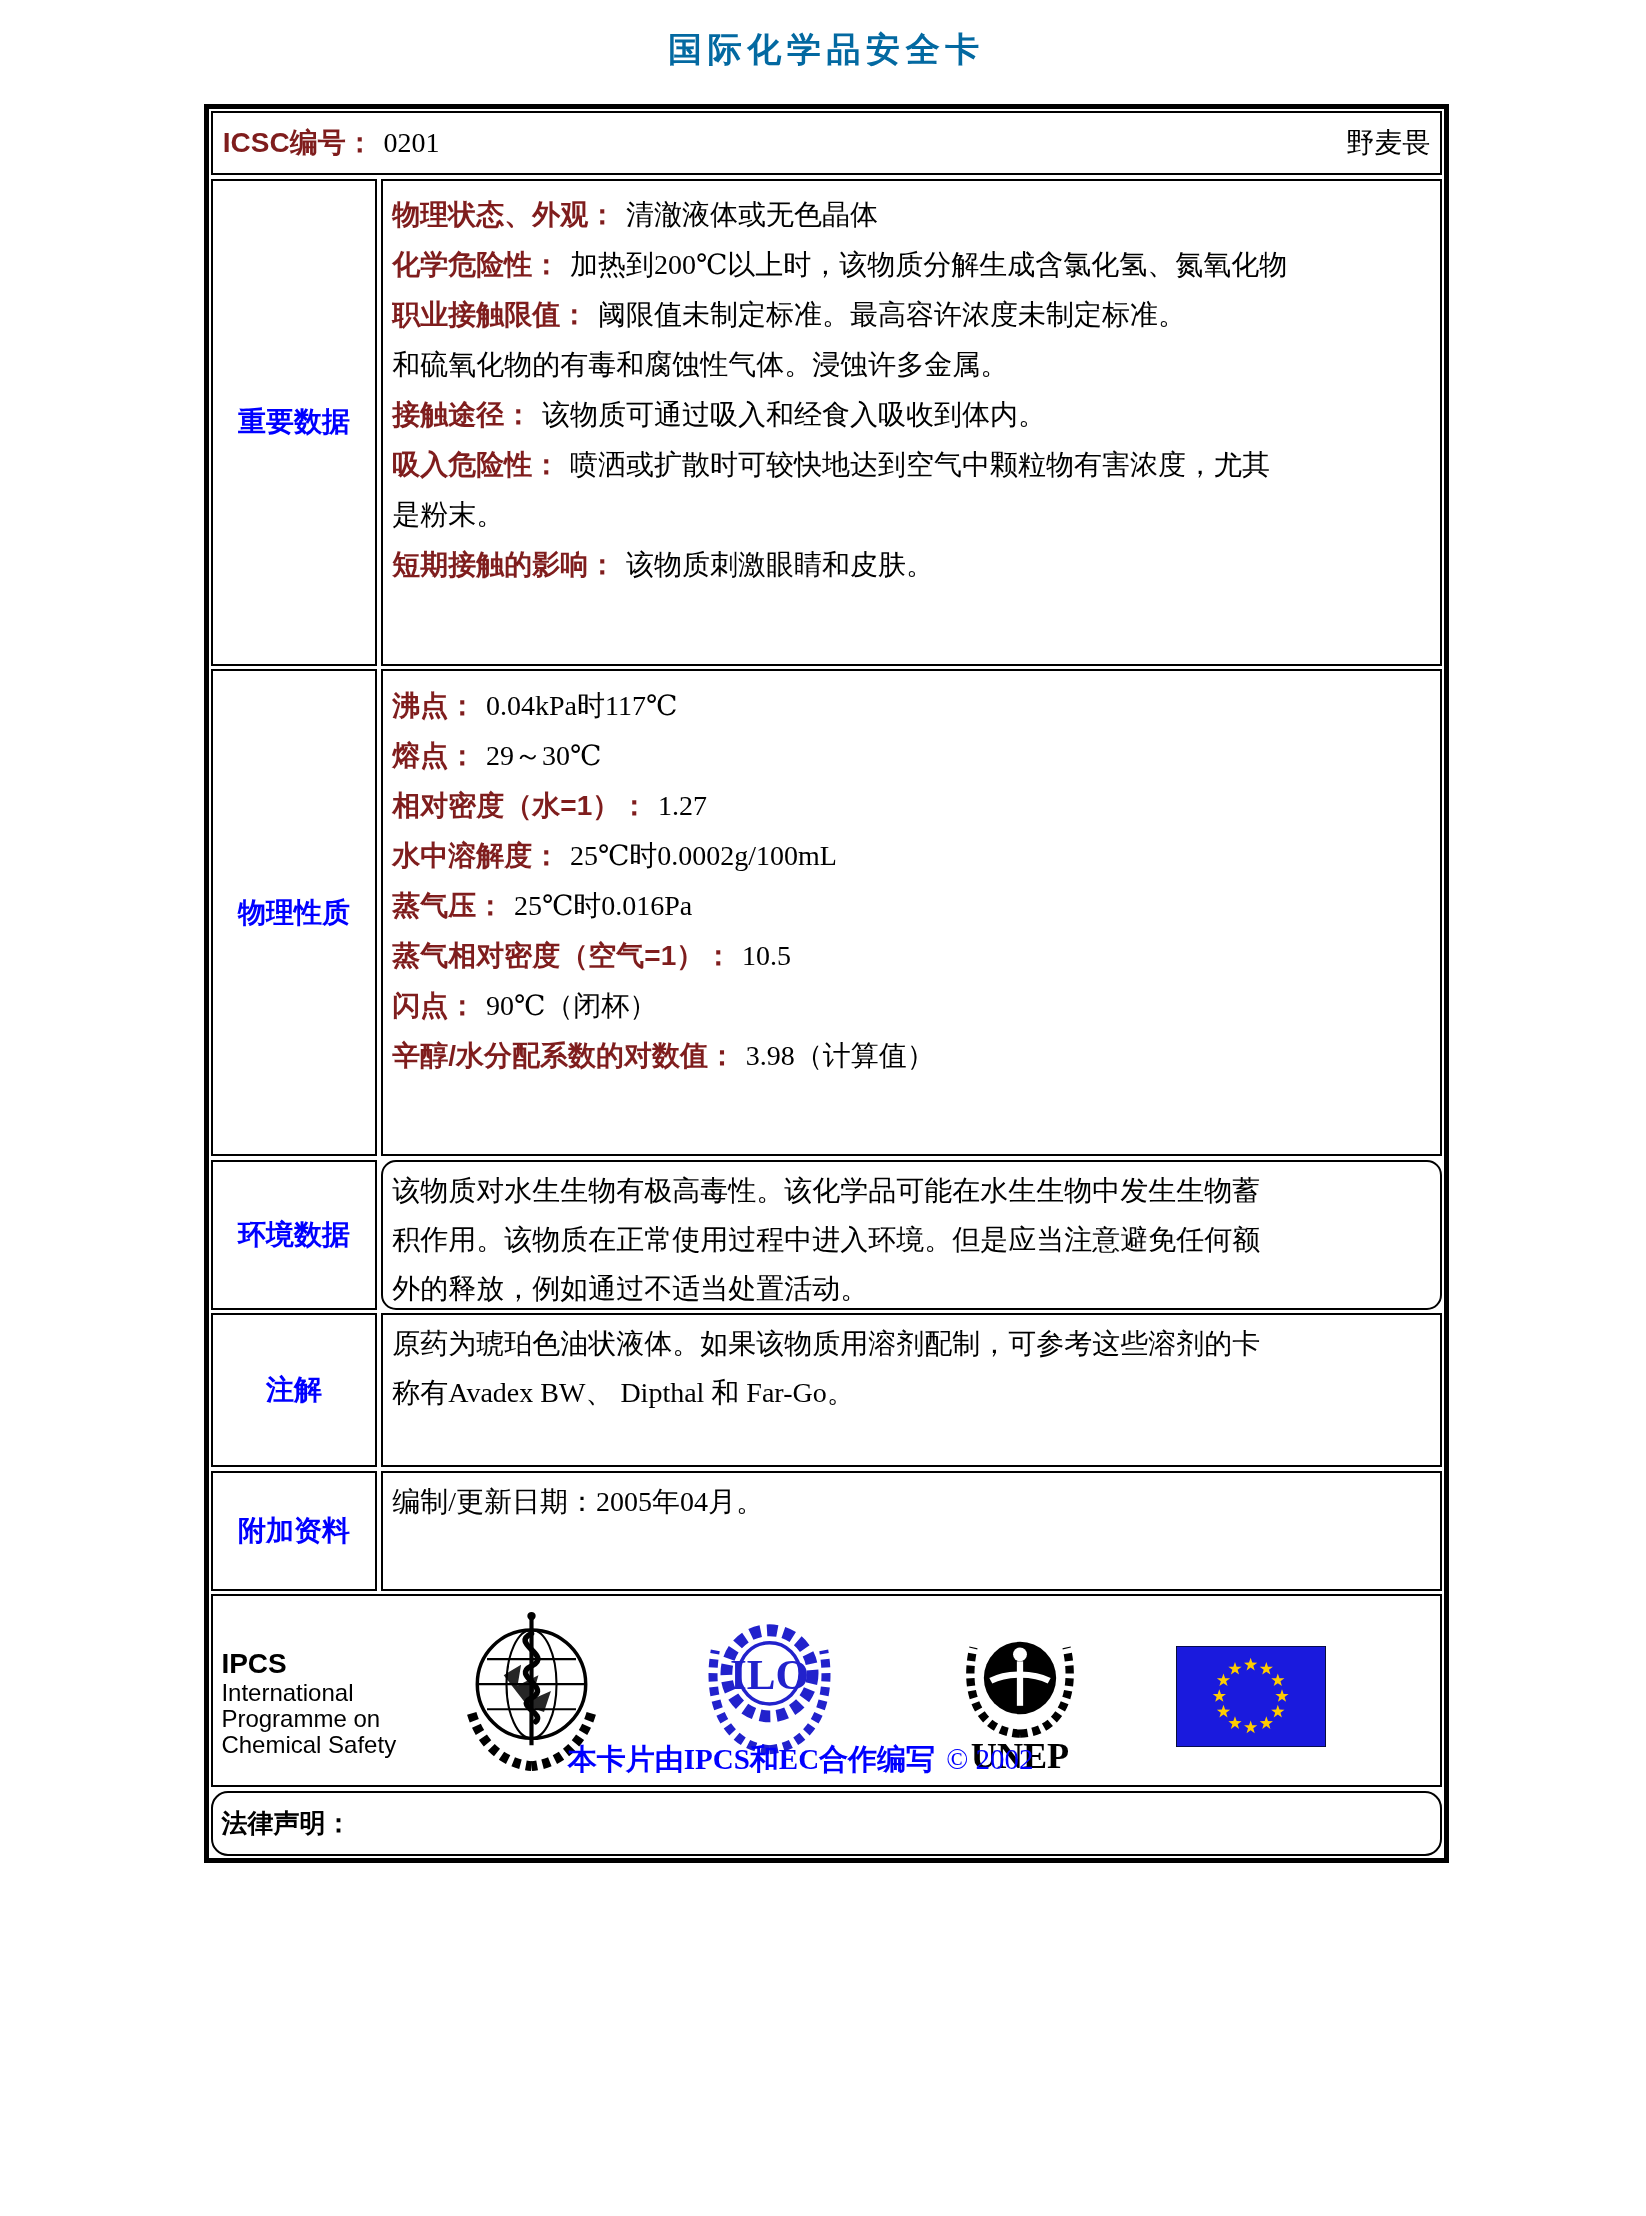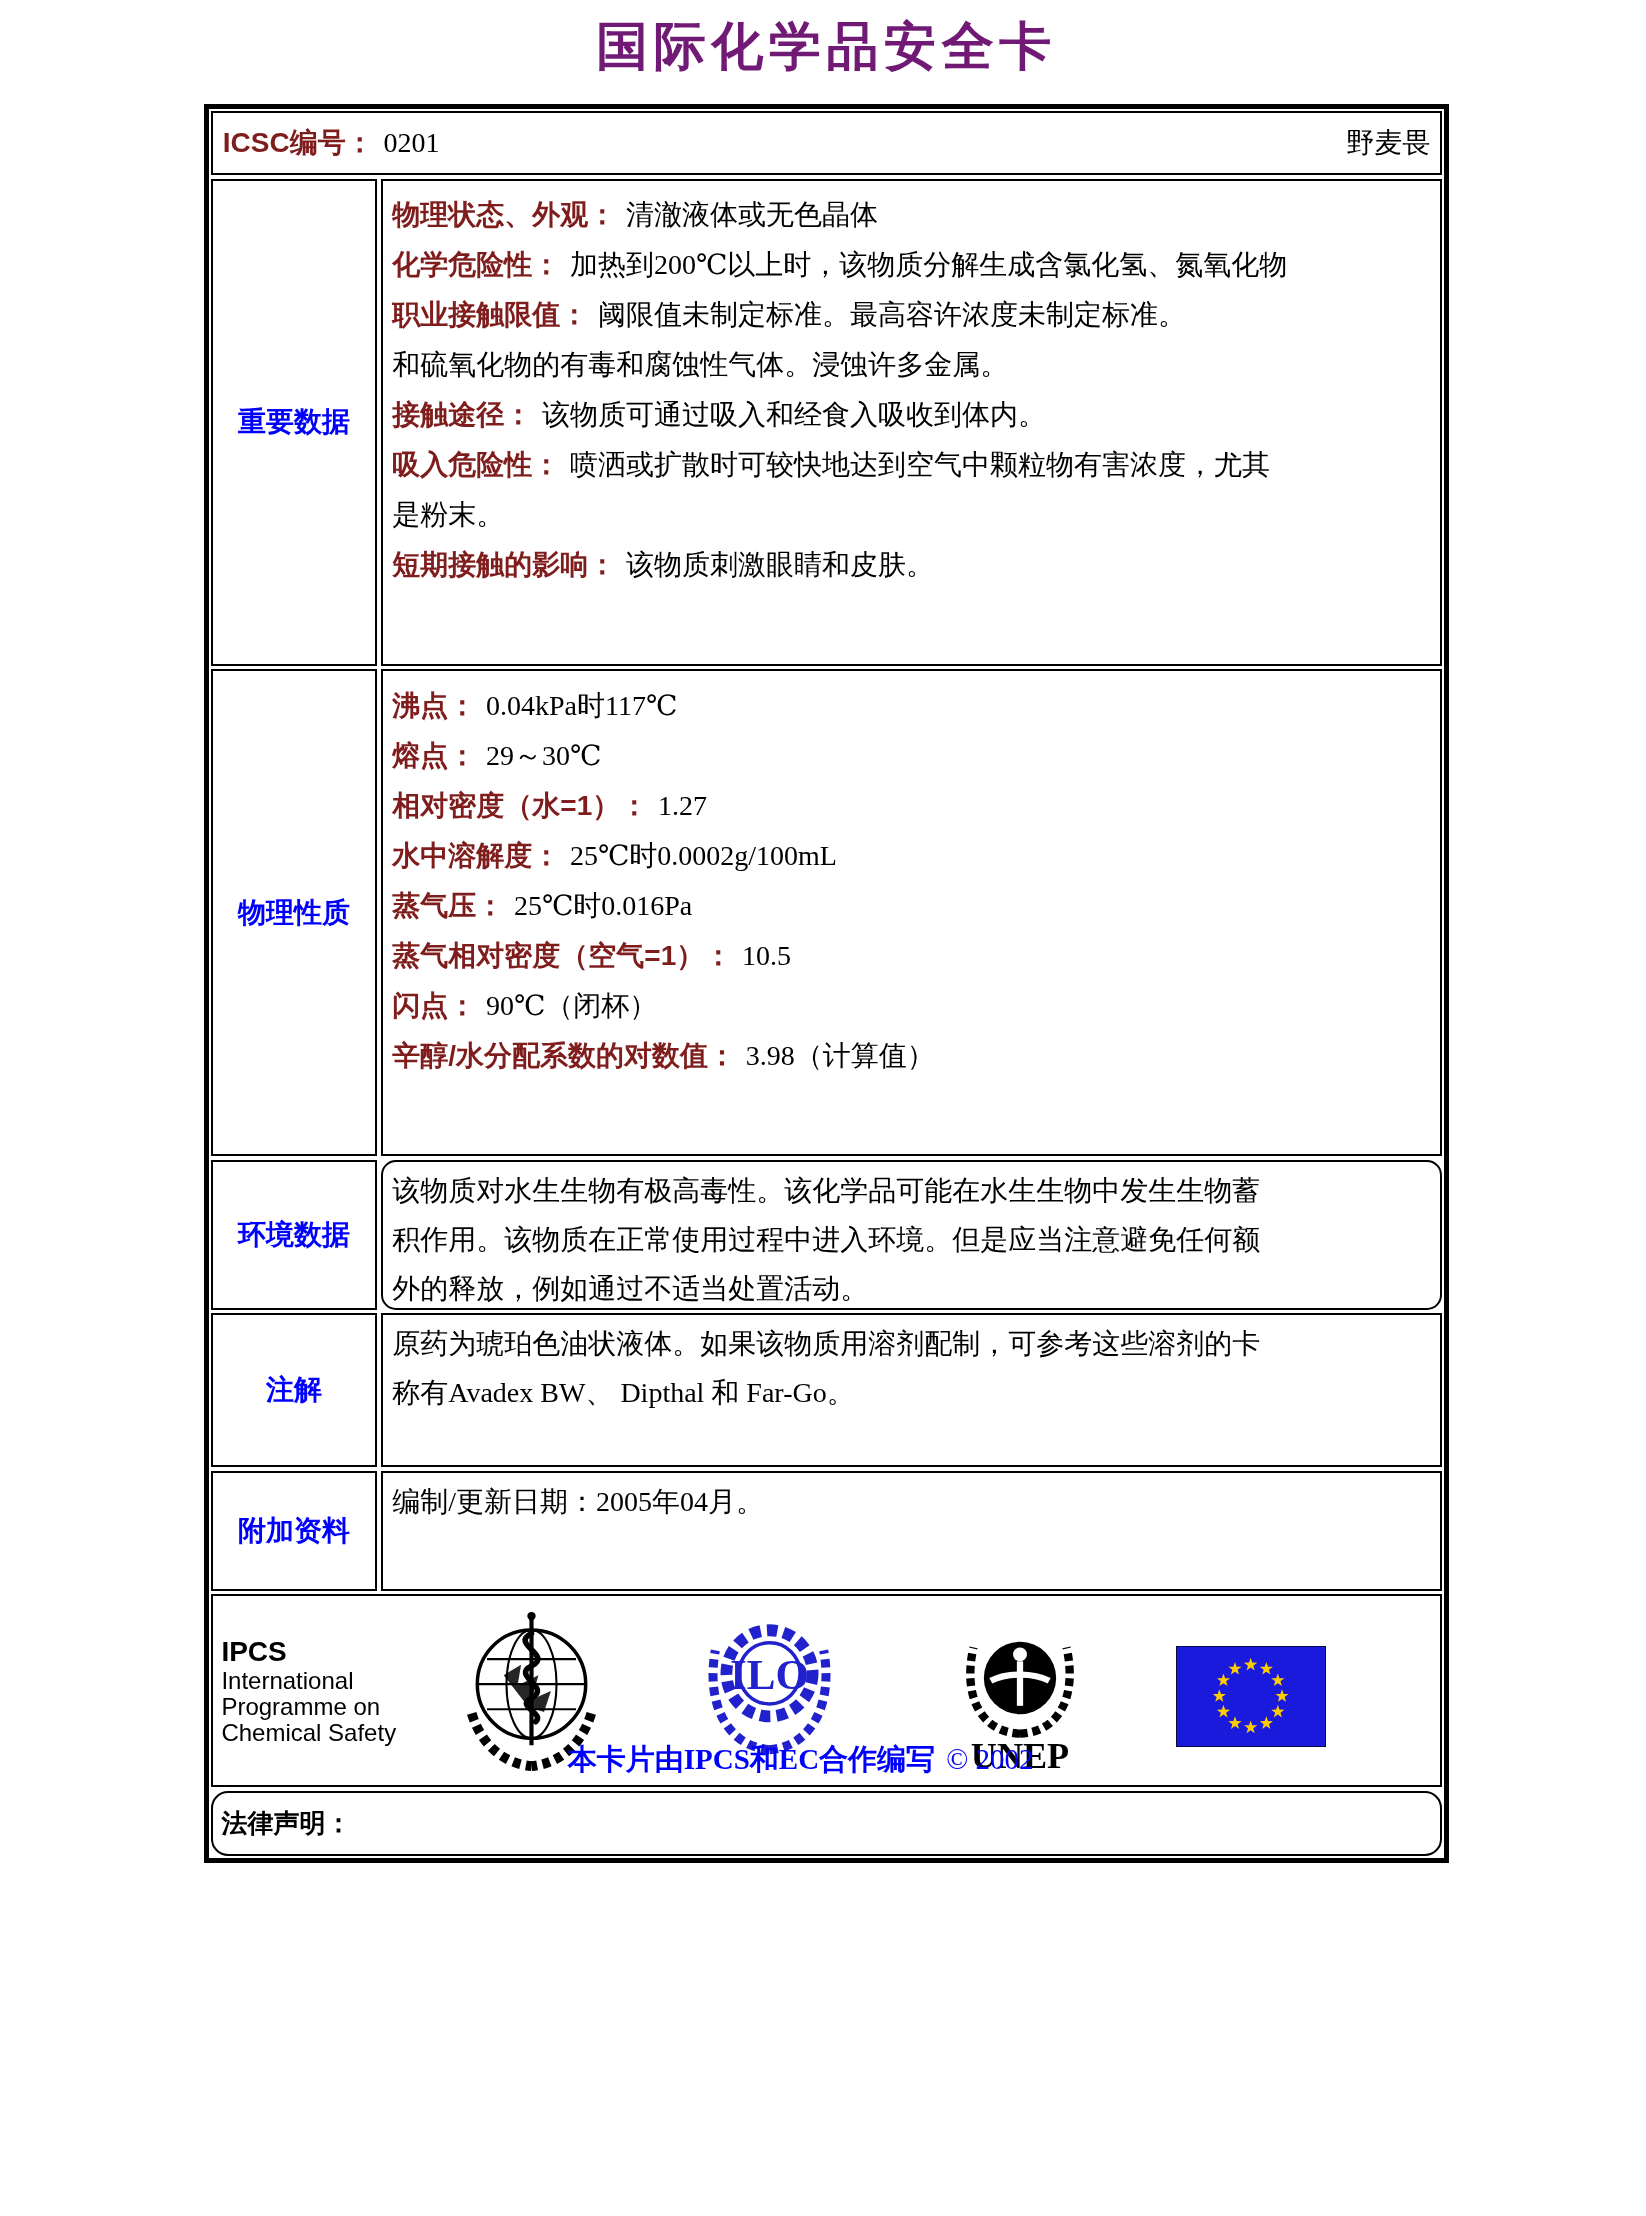--- a/index.html
+++ b/index.html
@@ -1,22 +1,22 @@
 <!DOCTYPE html>
 <html style="font-size:11px"><head>
 <meta charset="utf-8">
 <style>
   html,body { margin:0; padding:0; background:#ffffff; }
   .page {
     position:relative; width:1647px; height:2216px; background:#ffffff;
     font-family:"Liberation Serif","DejaVu Serif",serif; color:#000;
   }
   .doc-title {
-    position:absolute; top:12px; left:204px; width:1245px;
-    text-align:center; color:#701a75; font-weight:bold; font-size:52px;
+    position:absolute; top:27px; left:204px; width:1245px;
+    text-align:center; color:#0369a1; font-weight:bold; font-size:34px;
     font-family:"Liberation Sans","DejaVu Sans",sans-serif; letter-spacing:5.6px;
   }
   .card {
     position:absolute; left:204px; top:104px; width:1245px;
     box-sizing:border-box; border:5.6px solid #000; padding:2.1px;
     display:grid; grid-template-rows:64px 487px 487px 150px 154px 120px 193px 65px;
     row-gap:3.5px; background:#fff;
   }
   .cell { border:2.1px solid #000; box-sizing:border-box; background:#fff; overflow:hidden; }
   .two-col { display:grid; grid-template-columns:166px 1fr; column-gap:3.5px; }
@@ -42,21 +42,21 @@
   .legal-cell { display:flex; align-items:center; padding:0 8.3px; font-size:26px;border-radius:17px; }
   .legal-k {
     color:#000; font-weight:bold; margin-right:7px;
     font-family:"Liberation Sans","DejaVu Sans",sans-serif;
   }
   .logos-cell { position:relative; }
   .ipcs-block {
     position:absolute; left:8.3px; top:40px;
     font-family:"Liberation Sans","DejaVu Sans",sans-serif;
   }
-  .ipcs-acronym { font-weight:bold; font-size:28px; line-height:32px; }
+  .ipcs-acronym { font-weight:bold; font-size:28px; line-height:32px;margin-top:12px; }
   .ipcs-line { font-size:24px; line-height:26px; }
   .who-logo { position:absolute; left:249px; top:12.5px; }
   .ilo-logo { position:absolute; left:487px; top:11px; }
   .unep-logo { position:absolute; left:734px; top:18px; }
   .eu-flag { position:absolute; left:963px; top:50px; }
   .footer-caption {
     position:absolute; left:0; bottom:5.6px; width:1175px; text-align:center;
     color:#0000ff; font-weight:bold; font-size:29px;
     font-family:"Liberation Serif","DejaVu Serif",serif;
   }

